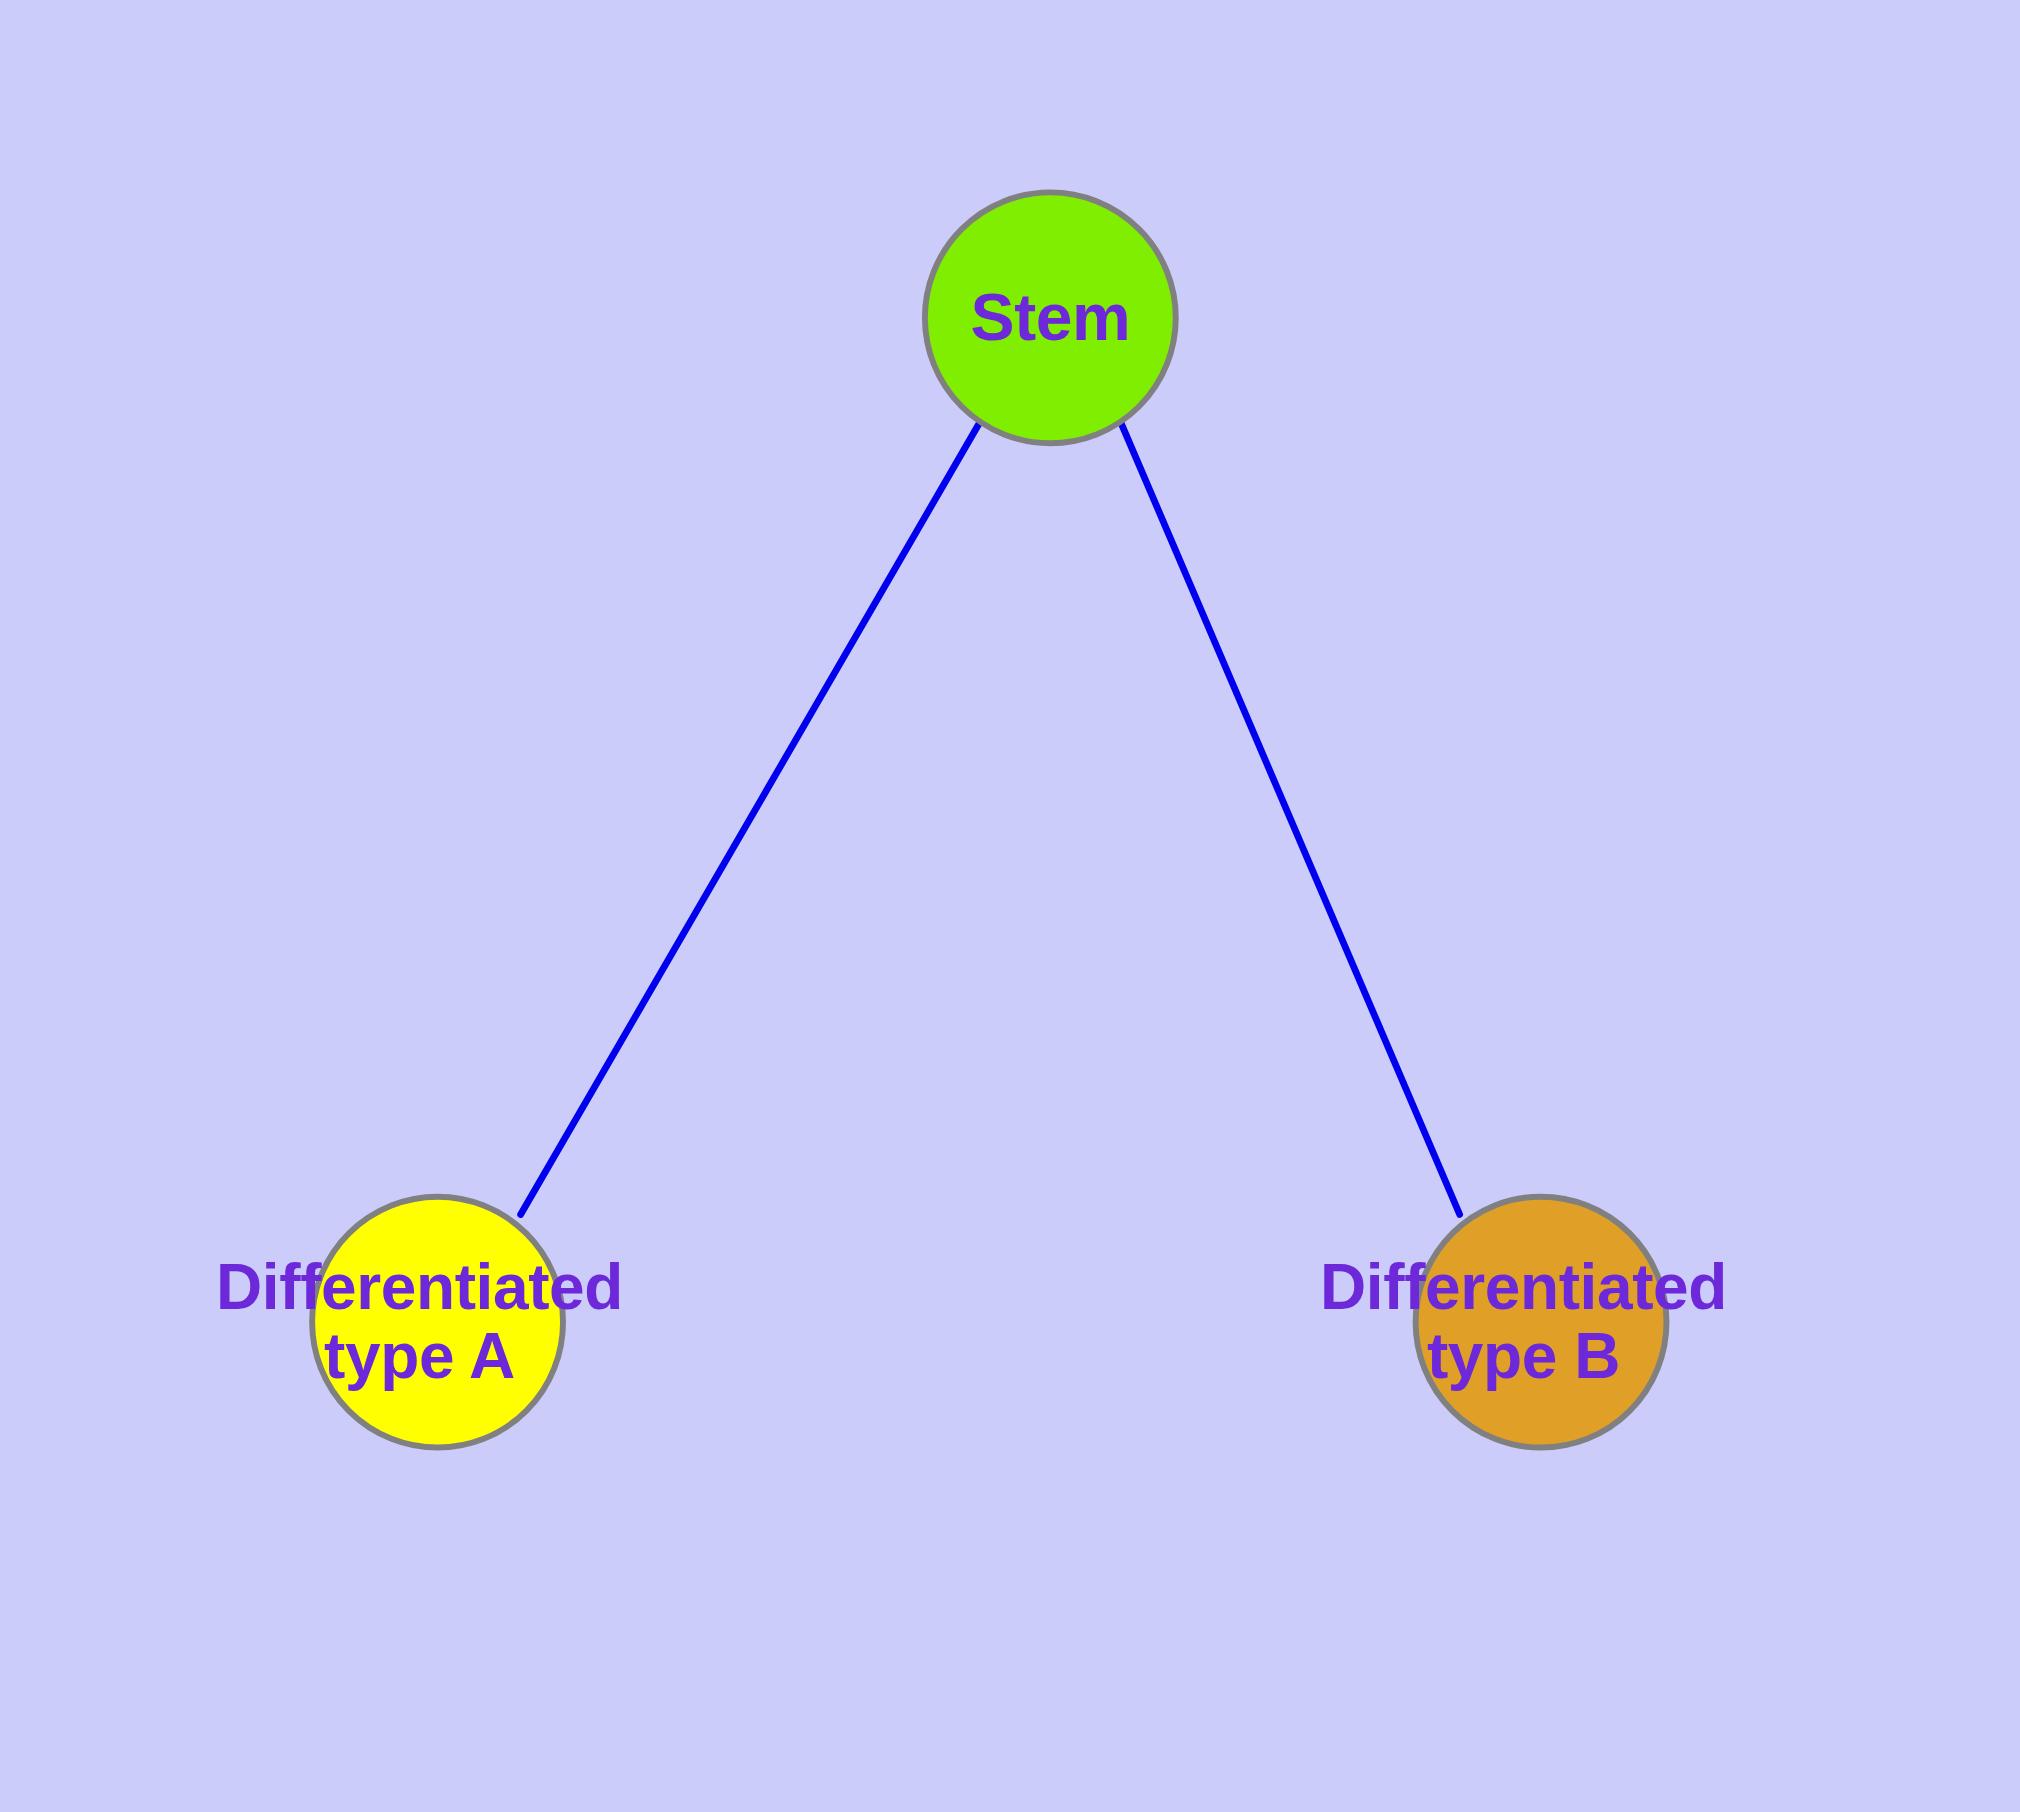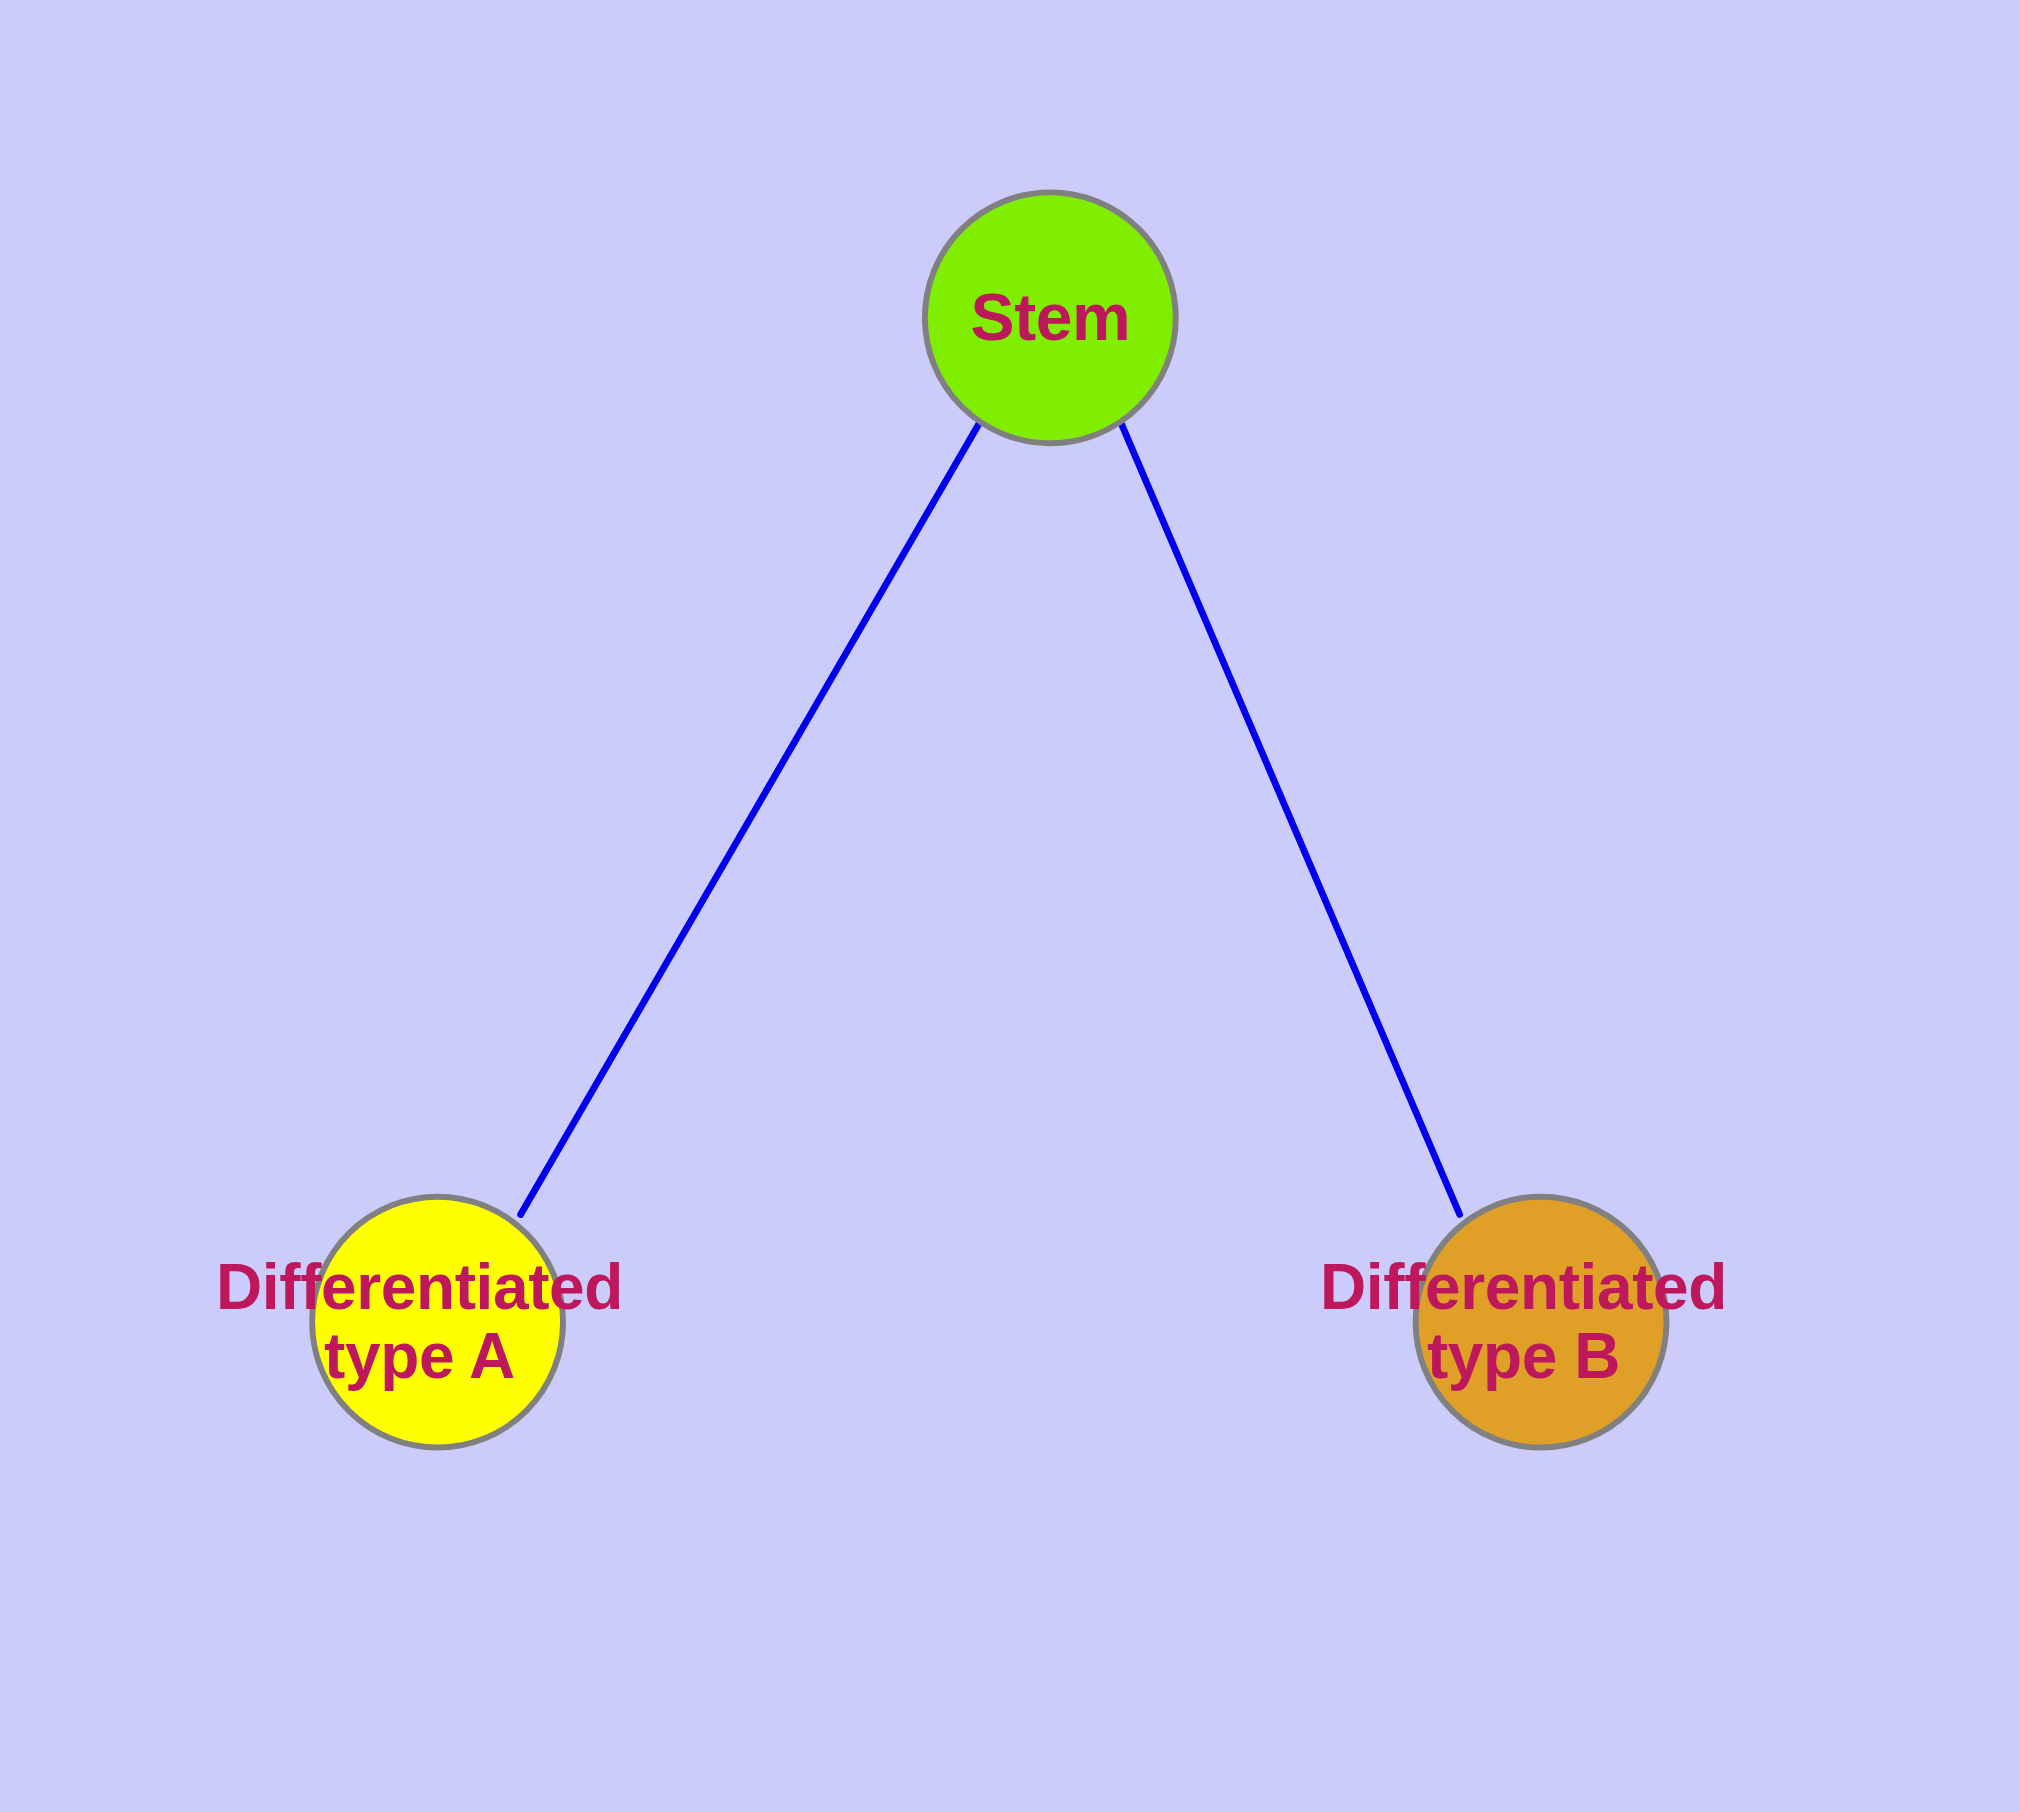--- a/index.html
+++ b/index.html
@@ -18,21 +18,21 @@
   }
   #graph-svg {
     position: absolute;
     left: 0;
     top: 0;
     width: 2021px;
     height: 1812px;
   }
   .node-label {
     position: absolute;
-    color: #be185d;
+    color: #6d28d9;
     font-family: "Liberation Sans", "DejaVu Sans", sans-serif;
     font-weight: bold;
     text-align: center;
     line-height: 1.08;
     white-space: pre-line;
     pointer-events: none;
     letter-spacing: -0.4px;
   }
   #label-stem {
     font-size: 66px;

